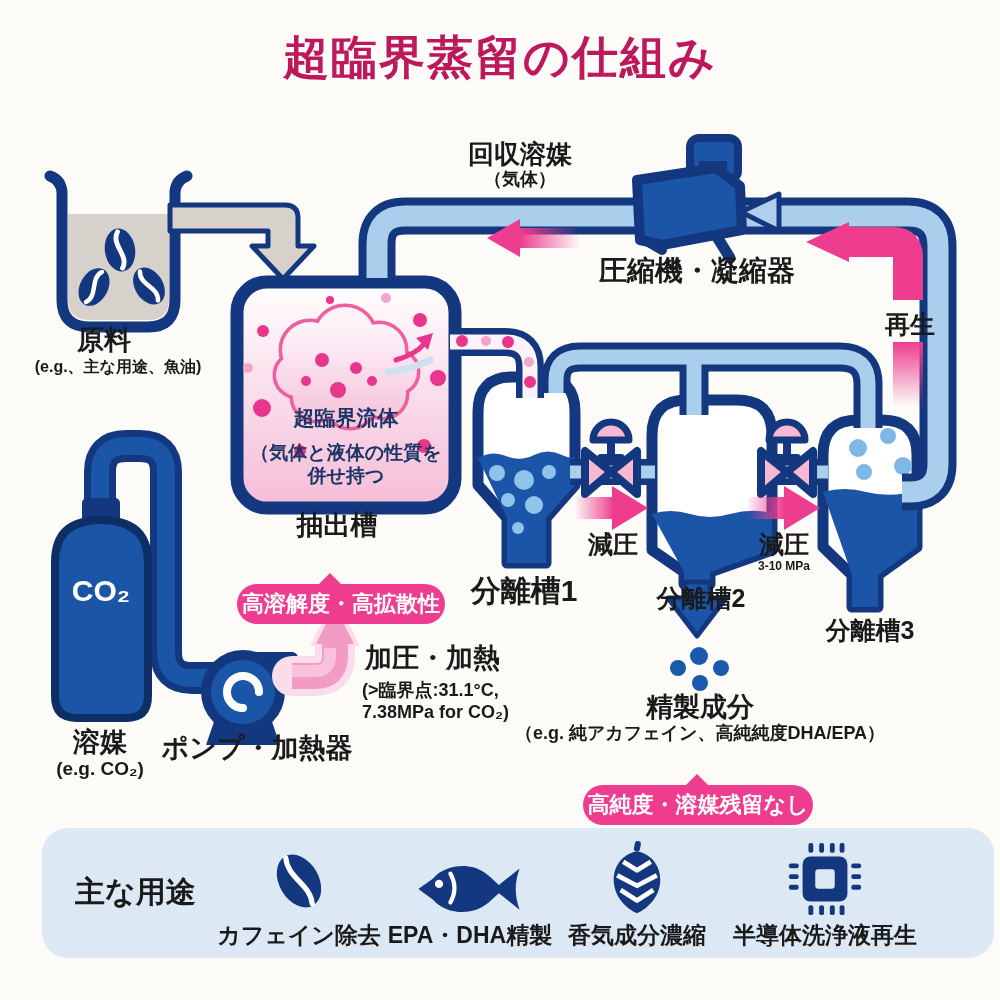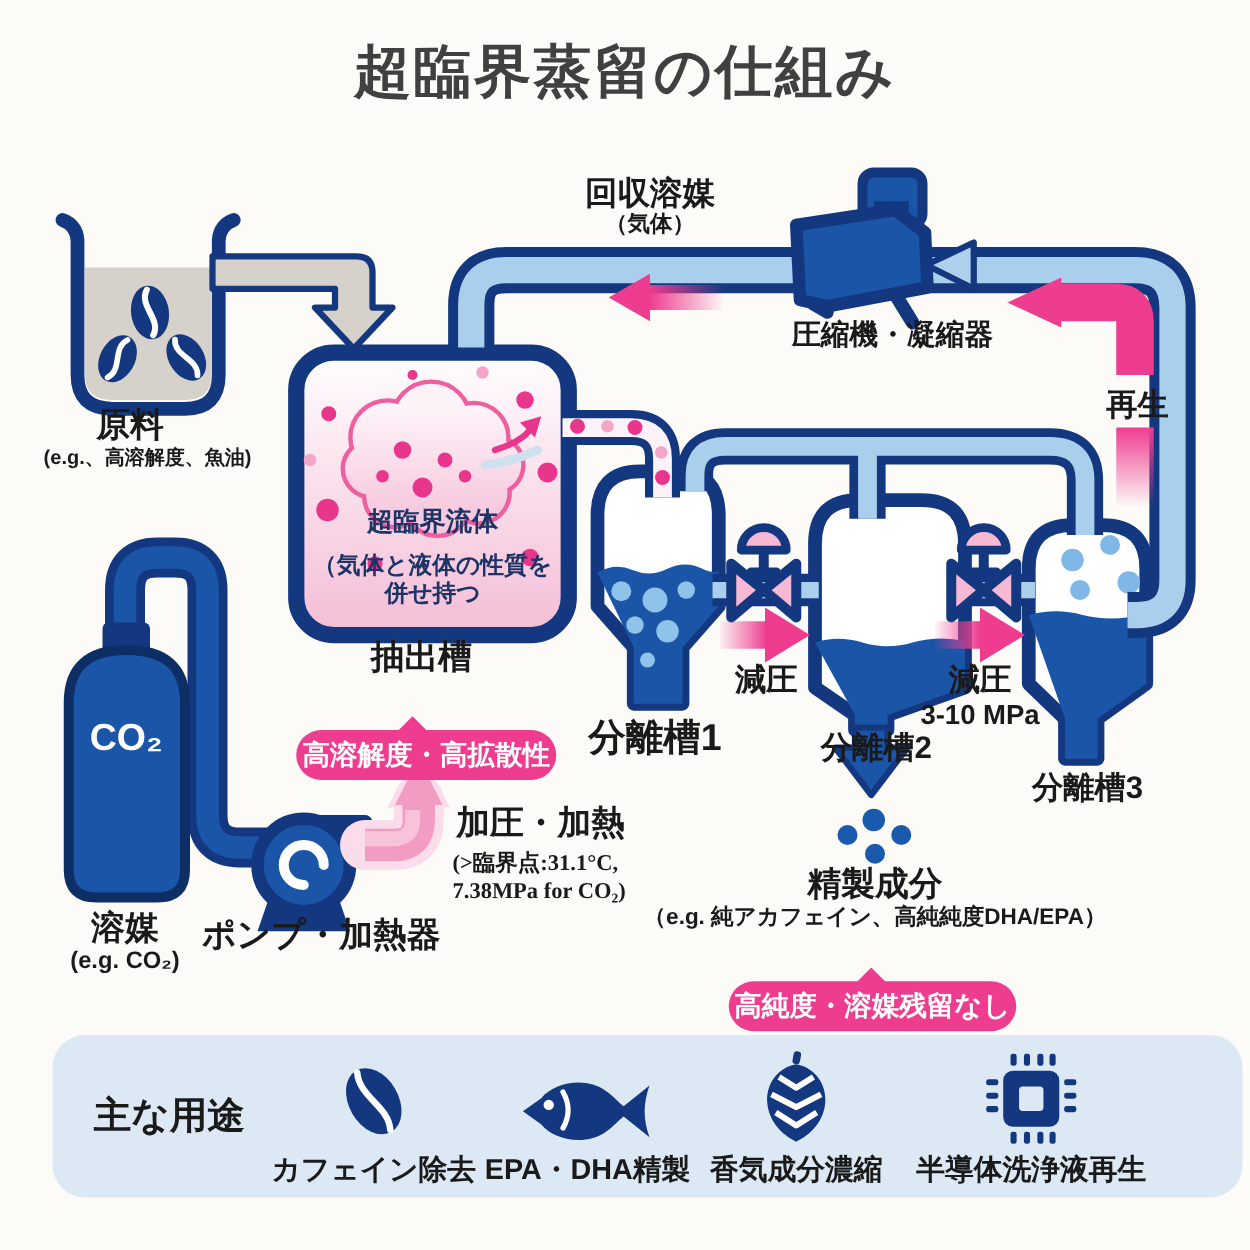--- a/index.html
+++ b/index.html
@@ -1,21 +1,21 @@
 <!DOCTYPE html>
 <html><head>
 <meta charset="utf-8">
 <style>
   html,body{margin:0;padding:0;background:#e9e9e9;}
   .stage{position:relative;width:1000px;height:1000px;background:#fcfbf7;overflow:hidden;
          font-family:"Liberation Sans","DejaVu Sans",sans-serif;}
   .stage svg.diagram{position:absolute;left:0;top:0;}
   .lbl{position:absolute;font-weight:700;color:#1a1a1a;white-space:nowrap;
        transform:translateX(-50%);text-align:center;line-height:1.12;}
-  .lbl.left{transform:none;text-align:center;font-family:Liberation Serif, serif;}
+  .lbl.left{transform:none;text-align:center;}
   .navy{color:#1d3566;}
   .white{color:#ffffff;}
   .badge{position:absolute;background:#ee3d8f;color:#fff;font-weight:700;
          border-radius:22px;display:flex;align-items:center;justify-content:center;
          white-space:nowrap;margin-top:28px;}
   .badge .tail{position:absolute;top:-11px;width:0;height:0;
          border-left:13px solid transparent;border-right:13px solid transparent;
          border-bottom:13px solid #ee3d8f;}
   .apps-bar{position:absolute;left:42px;top:828px;width:916px;height:130px;
          background:#dce9f5;border-radius:26px;padding-left:36px;}
@@ -253,29 +253,29 @@
     <polygon points="684,582 710,582 710,598 726,598 697,636 668,598 684,598" fill="#1a55a8" stroke="#14387f" stroke-width="5" stroke-linejoin="round"></polygon>
   </g>
   <g fill="#1a5aad">
     <circle cx="678" cy="668" r="8"></circle>
         <circle cx="699" cy="656" r="9"></circle>
     <circle cx="721" cy="668" r="8"></circle>
         <circle cx="700" cy="683" r="8"></circle>
   </g>
 </svg>
 
-<div class="lbl" style="left:500px;top:32px;font-size:46px;letter-spacing:2px;color:#404040;">超臨界蒸留の仕組み</div>
+<div class="lbl" style="left:500px;top:32px;font-size:46px;letter-spacing:2px;color:#be185d;">超臨界蒸留の仕組み</div>
 
 <div class="lbl" style="left:520px;top:140px;font-size:26px;">回収溶媒</div>
 <div class="lbl" style="left:520px;top:169px;font-size:18px;">（気体）</div>
-<div class="lbl" style="left:714px;top:255px;font-size:23px;">圧縮機・凝縮器</div>
+<div class="lbl" style="left:697px;top:255px;font-size:28px;">圧縮機・凝縮器</div>
 <div class="lbl" style="left:910px;top:310px;font-size:25px;">再生</div>
 
 <div class="lbl" style="left:104px;top:325px;font-size:27px;">原料</div>
-<div class="lbl" style="left:118px;top:358px;font-size:16px;">(e.g.、高溶解度、魚油)</div>
+<div class="lbl" style="left:118px;top:358px;font-size:16px;">(e.g.、主な用途、魚油)</div>
 
 <div class="lbl navy" style="left:346px;top:406px;font-size:21px;">超臨界流体</div>
 <div class="lbl navy" style="left:346px;top:442px;font-size:19px;">（気体と液体の性質を</div>
 <div class="lbl navy" style="left:346px;top:465px;font-size:19px;">併せ持つ</div>
 <div class="lbl" style="left:337px;top:510px;font-size:27px;">抽出槽</div>
 
 <div class="badge" style="left:237px;top:556px;width:208px;height:40px;font-size:22px;">
   <span class="tail" style="left:80px;"></span>
   <span>高溶解度・高拡散性</span>
 </div>
@@ -286,21 +286,21 @@
 <div class="lbl" style="left:257px;top:733px;font-size:27px;">ポンプ・加熱器</div>
 
 <div class="lbl left" style="left:365px;top:643px;font-size:27px;">加圧・加熱</div>
 <div class="lbl left" style="left:362px;top:680px;font-size:18px;">(&gt;臨界点:31.1°C,</div>
 <div class="lbl left" style="left:362px;top:702px;font-size:18px;">7.38MPa for CO₂)</div>
 
 <div class="lbl" style="left:524px;top:574px;font-size:30px;">分離槽1</div>
 <div class="lbl" style="left:613px;top:530px;font-size:25px;">減圧</div>
 <div class="lbl" style="left:701px;top:584px;font-size:25px;">分離槽2</div>
 <div class="lbl" style="left:784px;top:530px;font-size:25px;">減圧</div>
-<div class="lbl" style="left:784px;top:560px;font-size:22px;">3-10 MPa</div>
+<div class="lbl" style="left:784px;top:560px;font-size:12px;">3-10 MPa</div>
 <div class="lbl" style="left:870px;top:616px;font-size:25px;">分離槽3</div>
 
 <div class="lbl" style="left:700px;top:692px;font-size:27px;">精製成分</div>
 <div class="lbl" style="left:700px;top:723px;font-size:18px;">（e.g. 純アカフェイン、高純純度DHA/EPA）</div>
 <div class="badge" style="left:583px;top:757px;width:230px;height:40px;font-size:22px;">
   <span class="tail" style="left:101px;"></span>
   <span>高純度・溶媒残留なし</span>
 </div>
 
 <div class="apps-bar">

